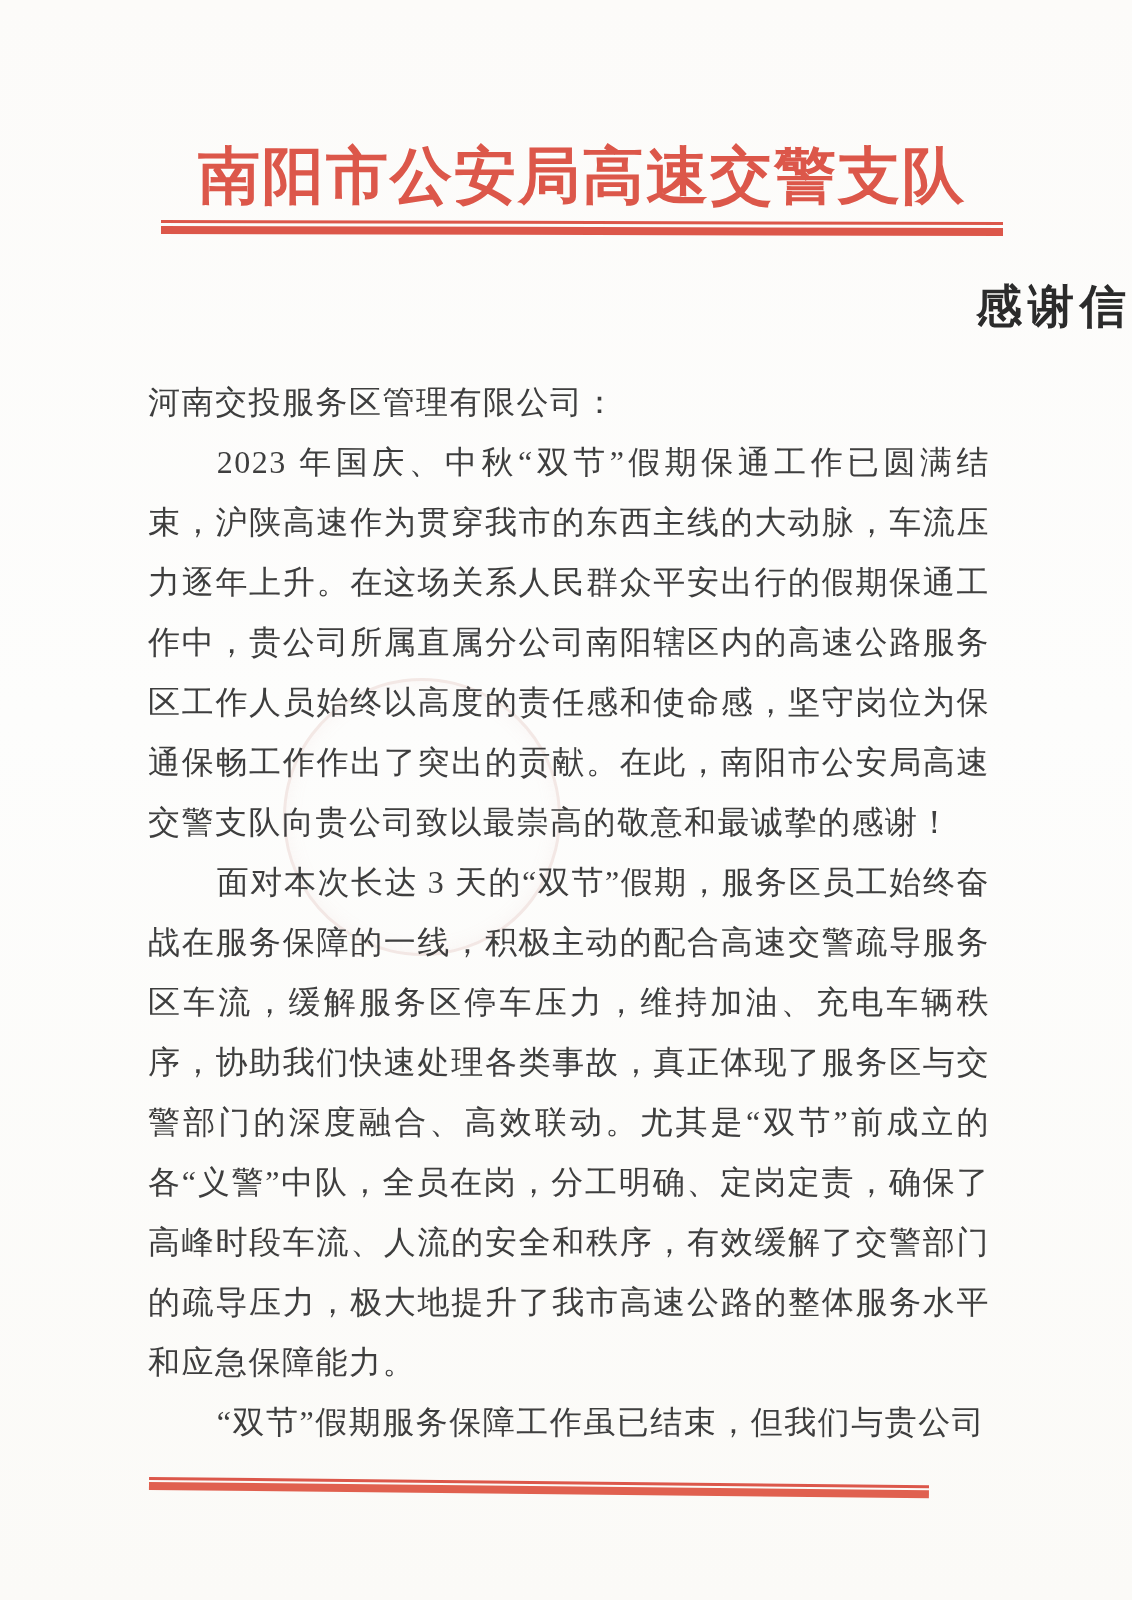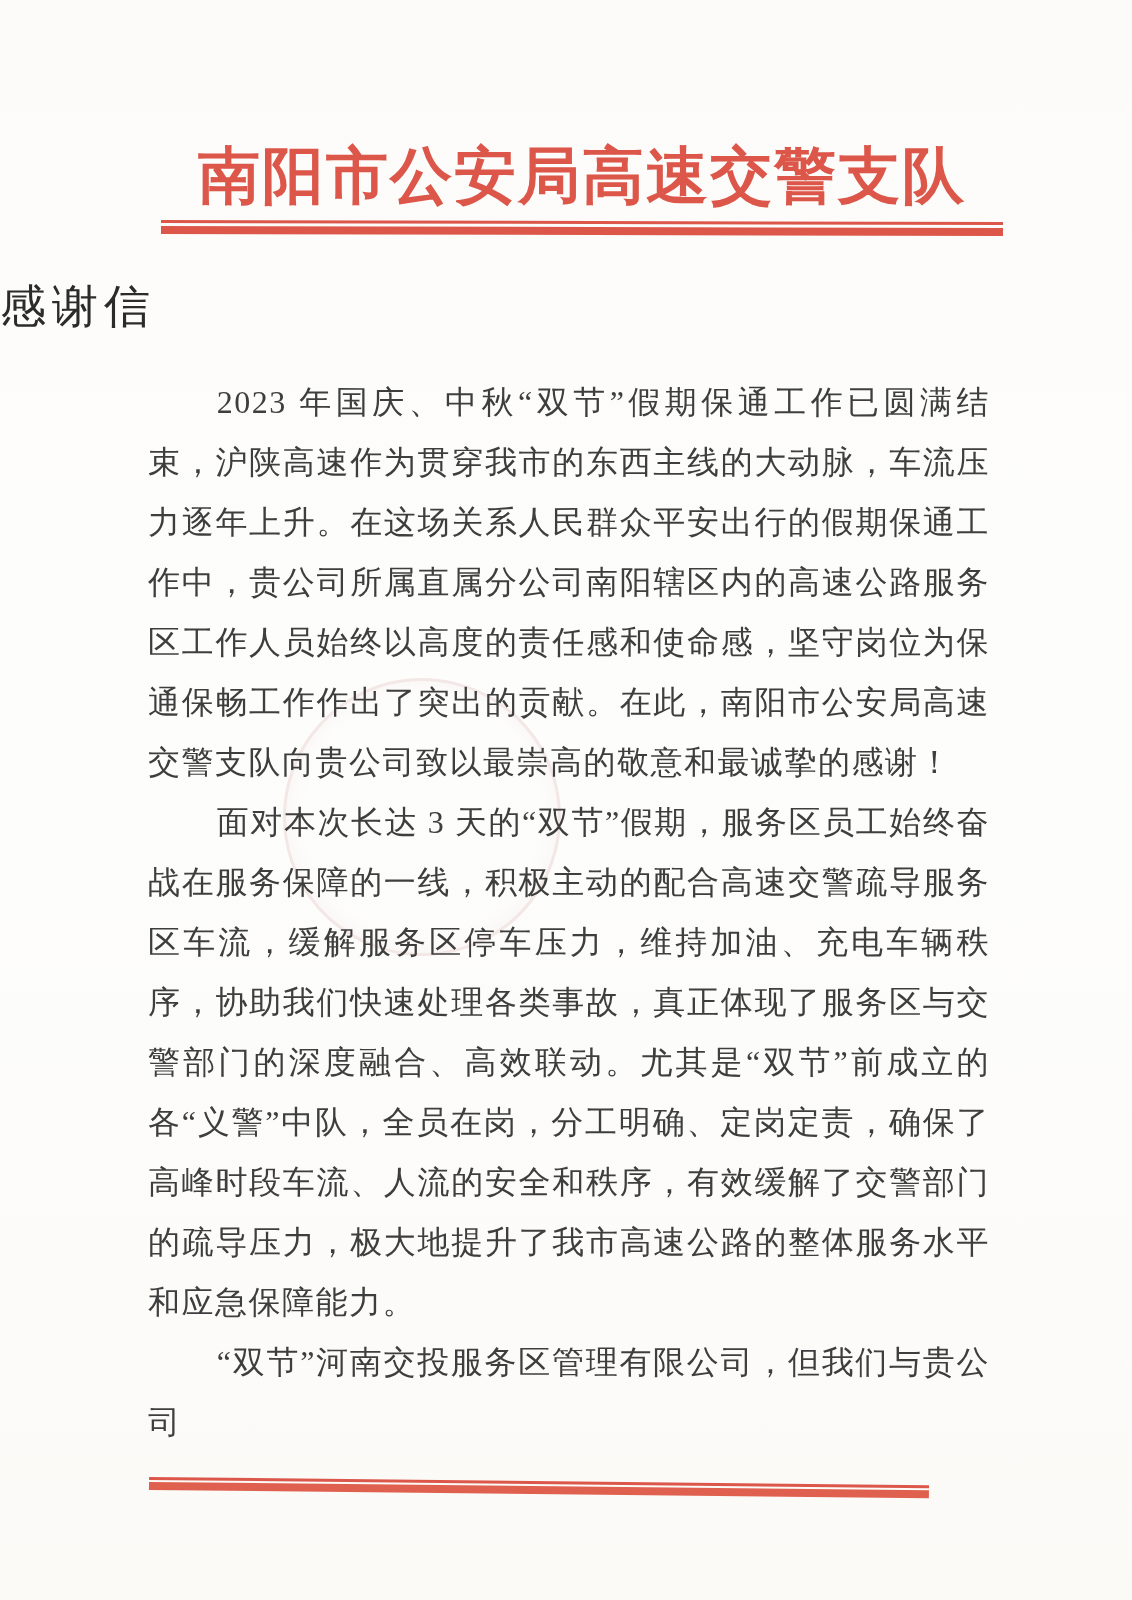--- a/index.html
+++ b/index.html
@@ -46,23 +46,23 @@
     box-sizing: content-box;
     transform: rotate(0.15deg);
   }
   
   .letter-title {
     position: absolute;
     left: 0;
     top: 276px;
     width: 100%;
     margin: 0;
-    text-align: left;
+    text-align: right;
     font-size: 46px;
-    font-weight: normal;
+    font-weight: bold;
     color: var(--title-text, #2b2b2b);
     letter-spacing: 6px;
   }
   
   .letter-body {
     position: absolute;
     left: 148px;
     top: 372px;
     width: 842px;
     color: var(--body-text, #3e3e3e);
@@ -113,20 +113,21 @@
   <header class="masthead">
     <div class="masthead-title">南阳市公安局高速交警支队</div>
     <div class="masthead-rule"></div>
   </header>
 
   <h1 class="letter-title">感谢信</h1>
 
   <div class="stamp-bleed"></div>
 
   <main class="letter-body">
+    <p class="salutation">河南交投服务区管理有限公司：</p>
     <p class="para">2023 年国庆、中秋“双节”假期保通工作已圆满结束，沪陕高速作为贯穿我市的东西主线的大动脉，车流压力逐年上升。在这场关系人民群众平安出行的假期保通工作中，贵公司所属直属分公司南阳辖区内的高速公路服务区工作人员始终以高度的责任感和使命感，坚守岗位为保通保畅工作作出了突出的贡献。在此，南阳市公安局高速交警支队向贵公司致以最崇高的敬意和最诚挚的感谢！</p>
     <p class="para">面对本次长达 3 天的“双节”假期，服务区员工始终奋战在服务保障的一线，积极主动的配合高速交警疏导服务区车流，缓解服务区停车压力，维持加油、充电车辆秩序，协助我们快速处理各类事故，真正体现了服务区与交警部门的深度融合、高效联动。尤其是“双节”前成立的各“义警”中队，全员在岗，分工明确、定岗定责，确保了高峰时段车流、人流的安全和秩序，有效缓解了交警部门的疏导压力，极大地提升了我市高速公路的整体服务水平和应急保障能力。</p>
-    <p class="para">“双节”河南交投服务区管理有限公司，但我们与贵公司</p>
+    <p class="para">“双节”假期服务保障工作虽已结束，但我们与贵公司</p>
   </main>
 
   <div class="footer-rule"></div>
 
 </div>
 
 </body></html>

